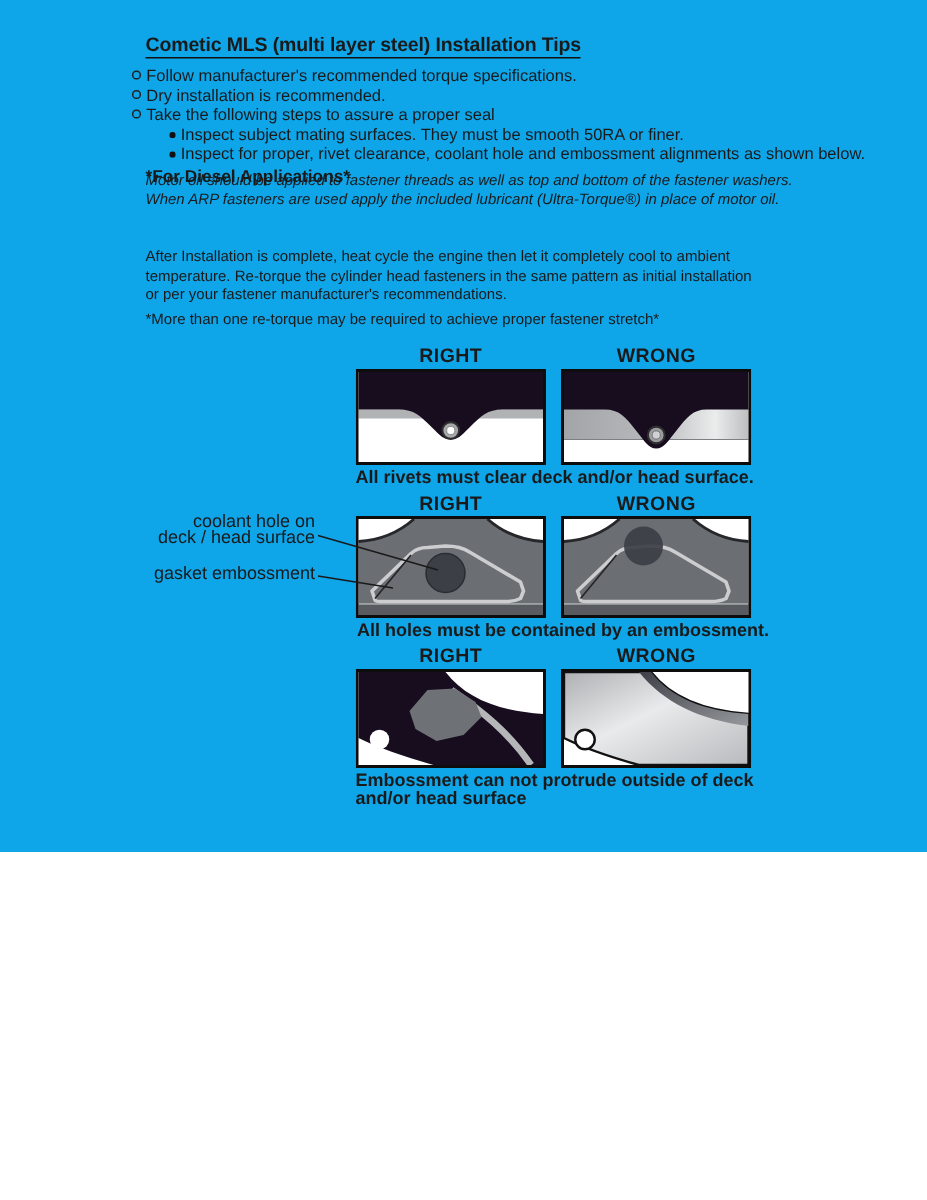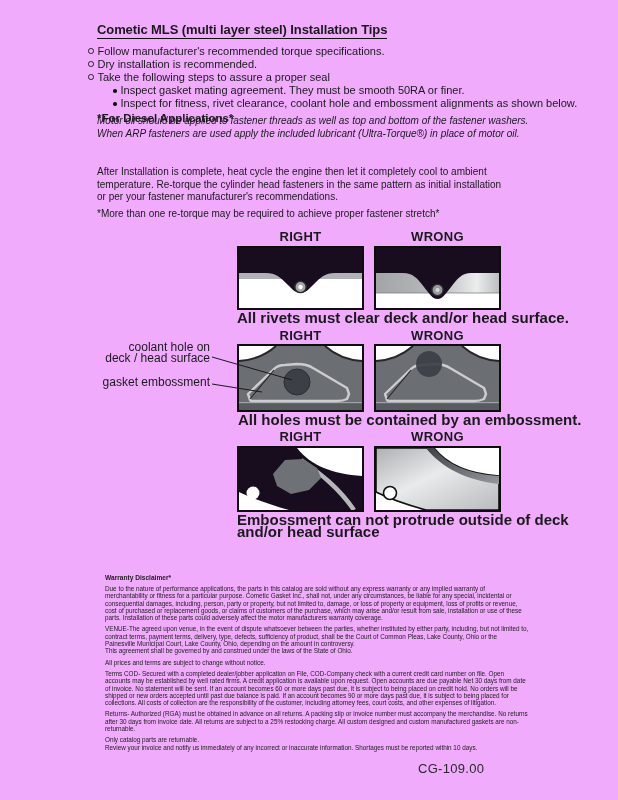--- a/index.html
+++ b/index.html
@@ -1,16 +1,16 @@
 <!DOCTYPE html>
 <html><head>
 <meta charset="utf-8">
 <style>
   html,body{margin:0;padding:0;background:#ffffff;}
-  #page{position:relative;width:618px;height:800px;background:#f0abfc;overflow:hidden;
+  #page{position:relative;width:618px;height:568px;background:#0ea5e9;overflow:hidden;
         font-family:"Liberation Sans", sans-serif;color:#1a1a1a;}
   .abs{position:absolute;}
   
   #title{left:97px;top:22px;font-size:13px;font-weight:bold;letter-spacing:-0.1px;
          border-bottom:1.6px solid #111;padding-bottom:1px;}
   
   #bullets{left:88px;top:45px;font-size:11px;line-height:13px;}
   .b1,.b2{white-space:nowrap;}
   .b2{padding-left:25px;}
   .m1{display:inline-block;width:3.5px;height:3.5px;border:1px solid #222;border-radius:50%;
@@ -19,21 +19,21 @@
       margin-right:4px;vertical-align:1.5px;}
   
   #diesel-heading{left:97px;top:112px;font-size:11.5px;font-weight:bold;}
   .body-p{font-size:10px;line-height:12.5px;}
   .pre{white-space:pre-line;}
   #dp1{left:97px;top:115px;font-style:italic;}
   #dp2{left:97px;top:166px;}
   #dp3{left:97px;top:208px;}
   
   .dlabel{width:127px;text-align:center;font-size:13px;font-weight:bold;letter-spacing:.3px;}
-  .dcap{font-size:15px;font-weight:bold;line-height:12px;}
+  .dcap{font-size:12px;font-weight:bold;line-height:12px;}
   .dbox{position:absolute;width:127px;display:block;}
   .side-label{text-align:right;font-size:12px;line-height:10.5px;width:130px;}
   #leader-overlay{z-index:4;pointer-events:none;}
   
   #legal-heading{left:105px;top:574px;font-size:6.6px;font-weight:bold;color:#222;}
   #legal{left:105px;top:585px;width:424px;}
   #legal p{font-size:6.35px;line-height:7.3px;margin:0 0 4px 0;color:#222;white-space:pre-line;}
   
   #page-code{left:390px;top:761px;font-size:13px;letter-spacing:.3px;color:#2b2b2b;margin-left:28px;}
 </style>
@@ -41,22 +41,22 @@
 <body>
 
 <div id="page">
 
   <div id="title" class="abs">Cometic MLS (multi layer steel) Installation Tips</div>
 
   <div id="bullets" class="abs">
     <div class="b1"><span class="m1"></span><span>Follow manufacturer's recommended torque specifications.</span></div>
     <div class="b1"><span class="m1"></span><span>Dry installation is recommended.</span></div>
     <div class="b1"><span class="m1"></span><span>Take the following steps to assure a proper seal</span></div>
-    <div class="b2"><span class="m2"></span><span>Inspect gasket mating agreement.  They must be smooth 50RA or finer.</span></div>
-    <div class="b2"><span class="m2"></span><span>Inspect for fitness, rivet clearance, coolant hole and embossment alignments as shown below.</span></div>
+    <div class="b2"><span class="m2"></span><span>Inspect subject mating surfaces.  They must be smooth 50RA or finer.</span></div>
+    <div class="b2"><span class="m2"></span><span>Inspect for proper, rivet clearance, coolant hole and embossment alignments as shown below.</span></div>
   </div>
 
   <div id="diesel-heading" class="abs">*For Diesel Applications*</div>
   <div id="dp1" class="abs body-p pre">Motor oil should be applied to fastener threads as well as top and bottom of the fastener washers.
 When ARP fasteners are used apply the included lubricant (Ultra-Torque®) in place of motor oil.</div>
   <div id="dp2" class="abs body-p pre">After Installation is complete, heat cycle the engine then let it completely cool to ambient
 temperature. Re-torque the cylinder head fasteners in the same pattern as initial installation
 or per your fastener manufacturer's recommendations.</div>
   <div id="dp3" class="abs body-p pre">*More than one re-torque may be required to achieve proper fastener stretch*</div>
 

